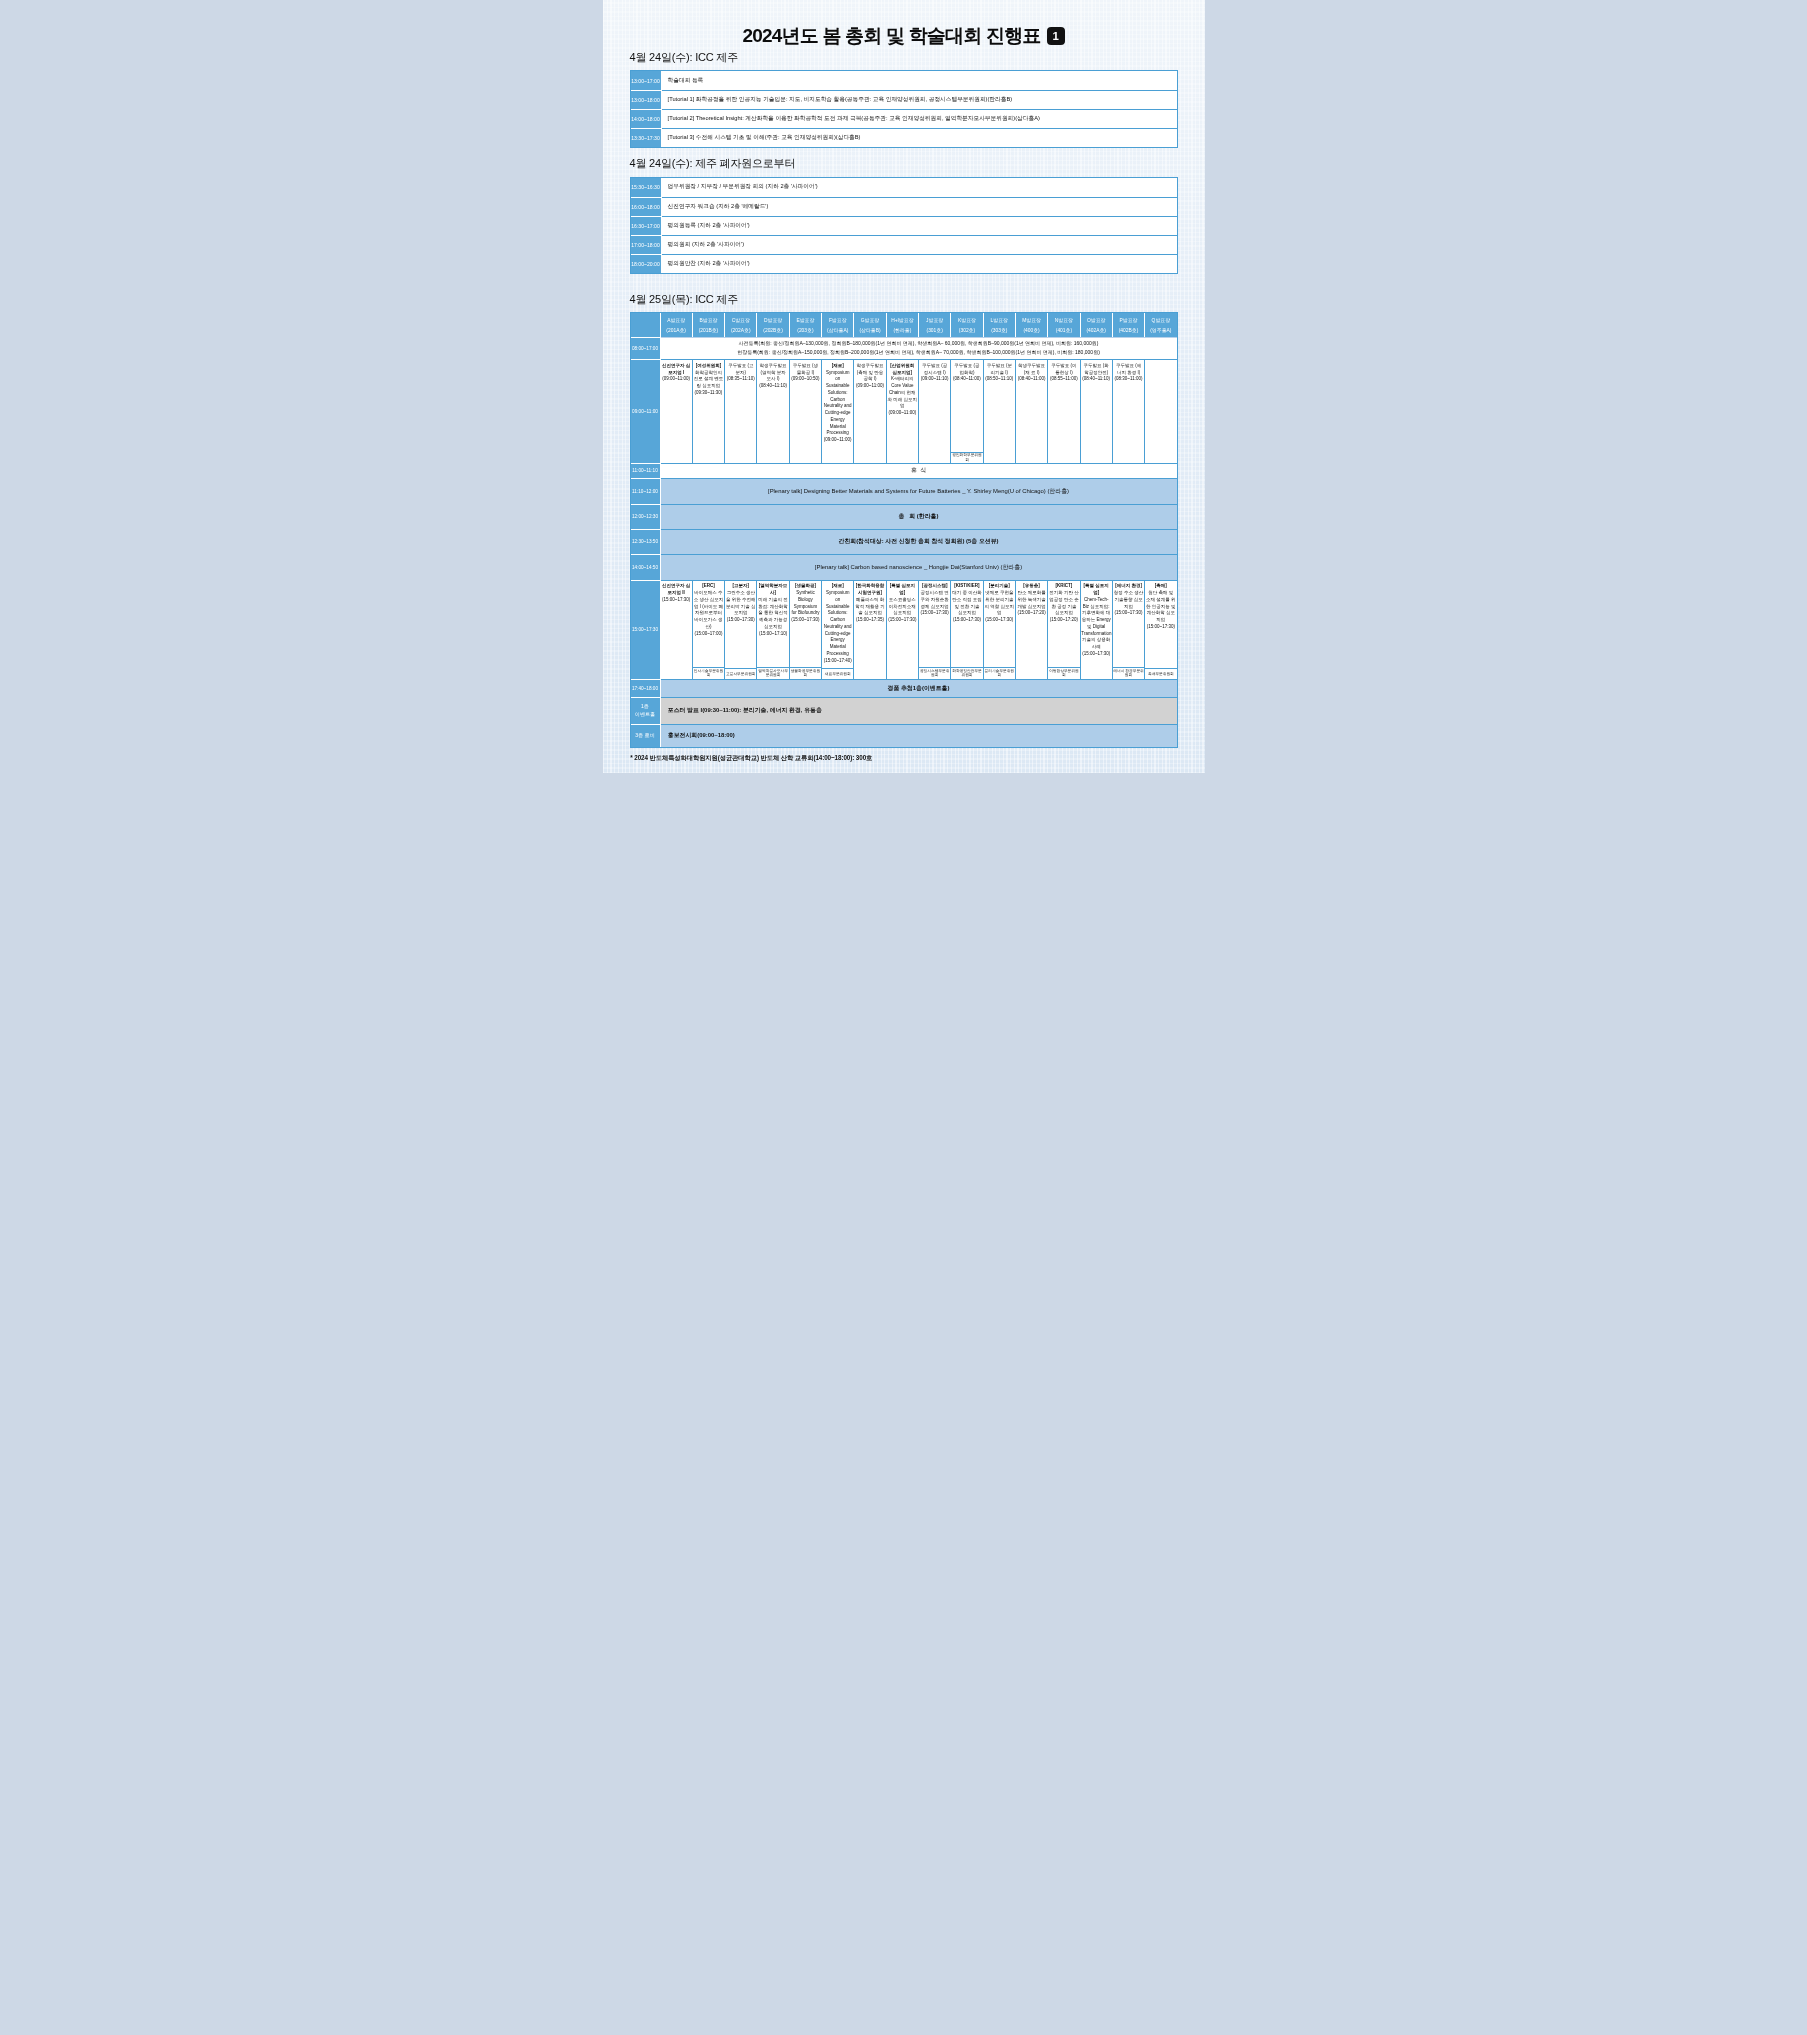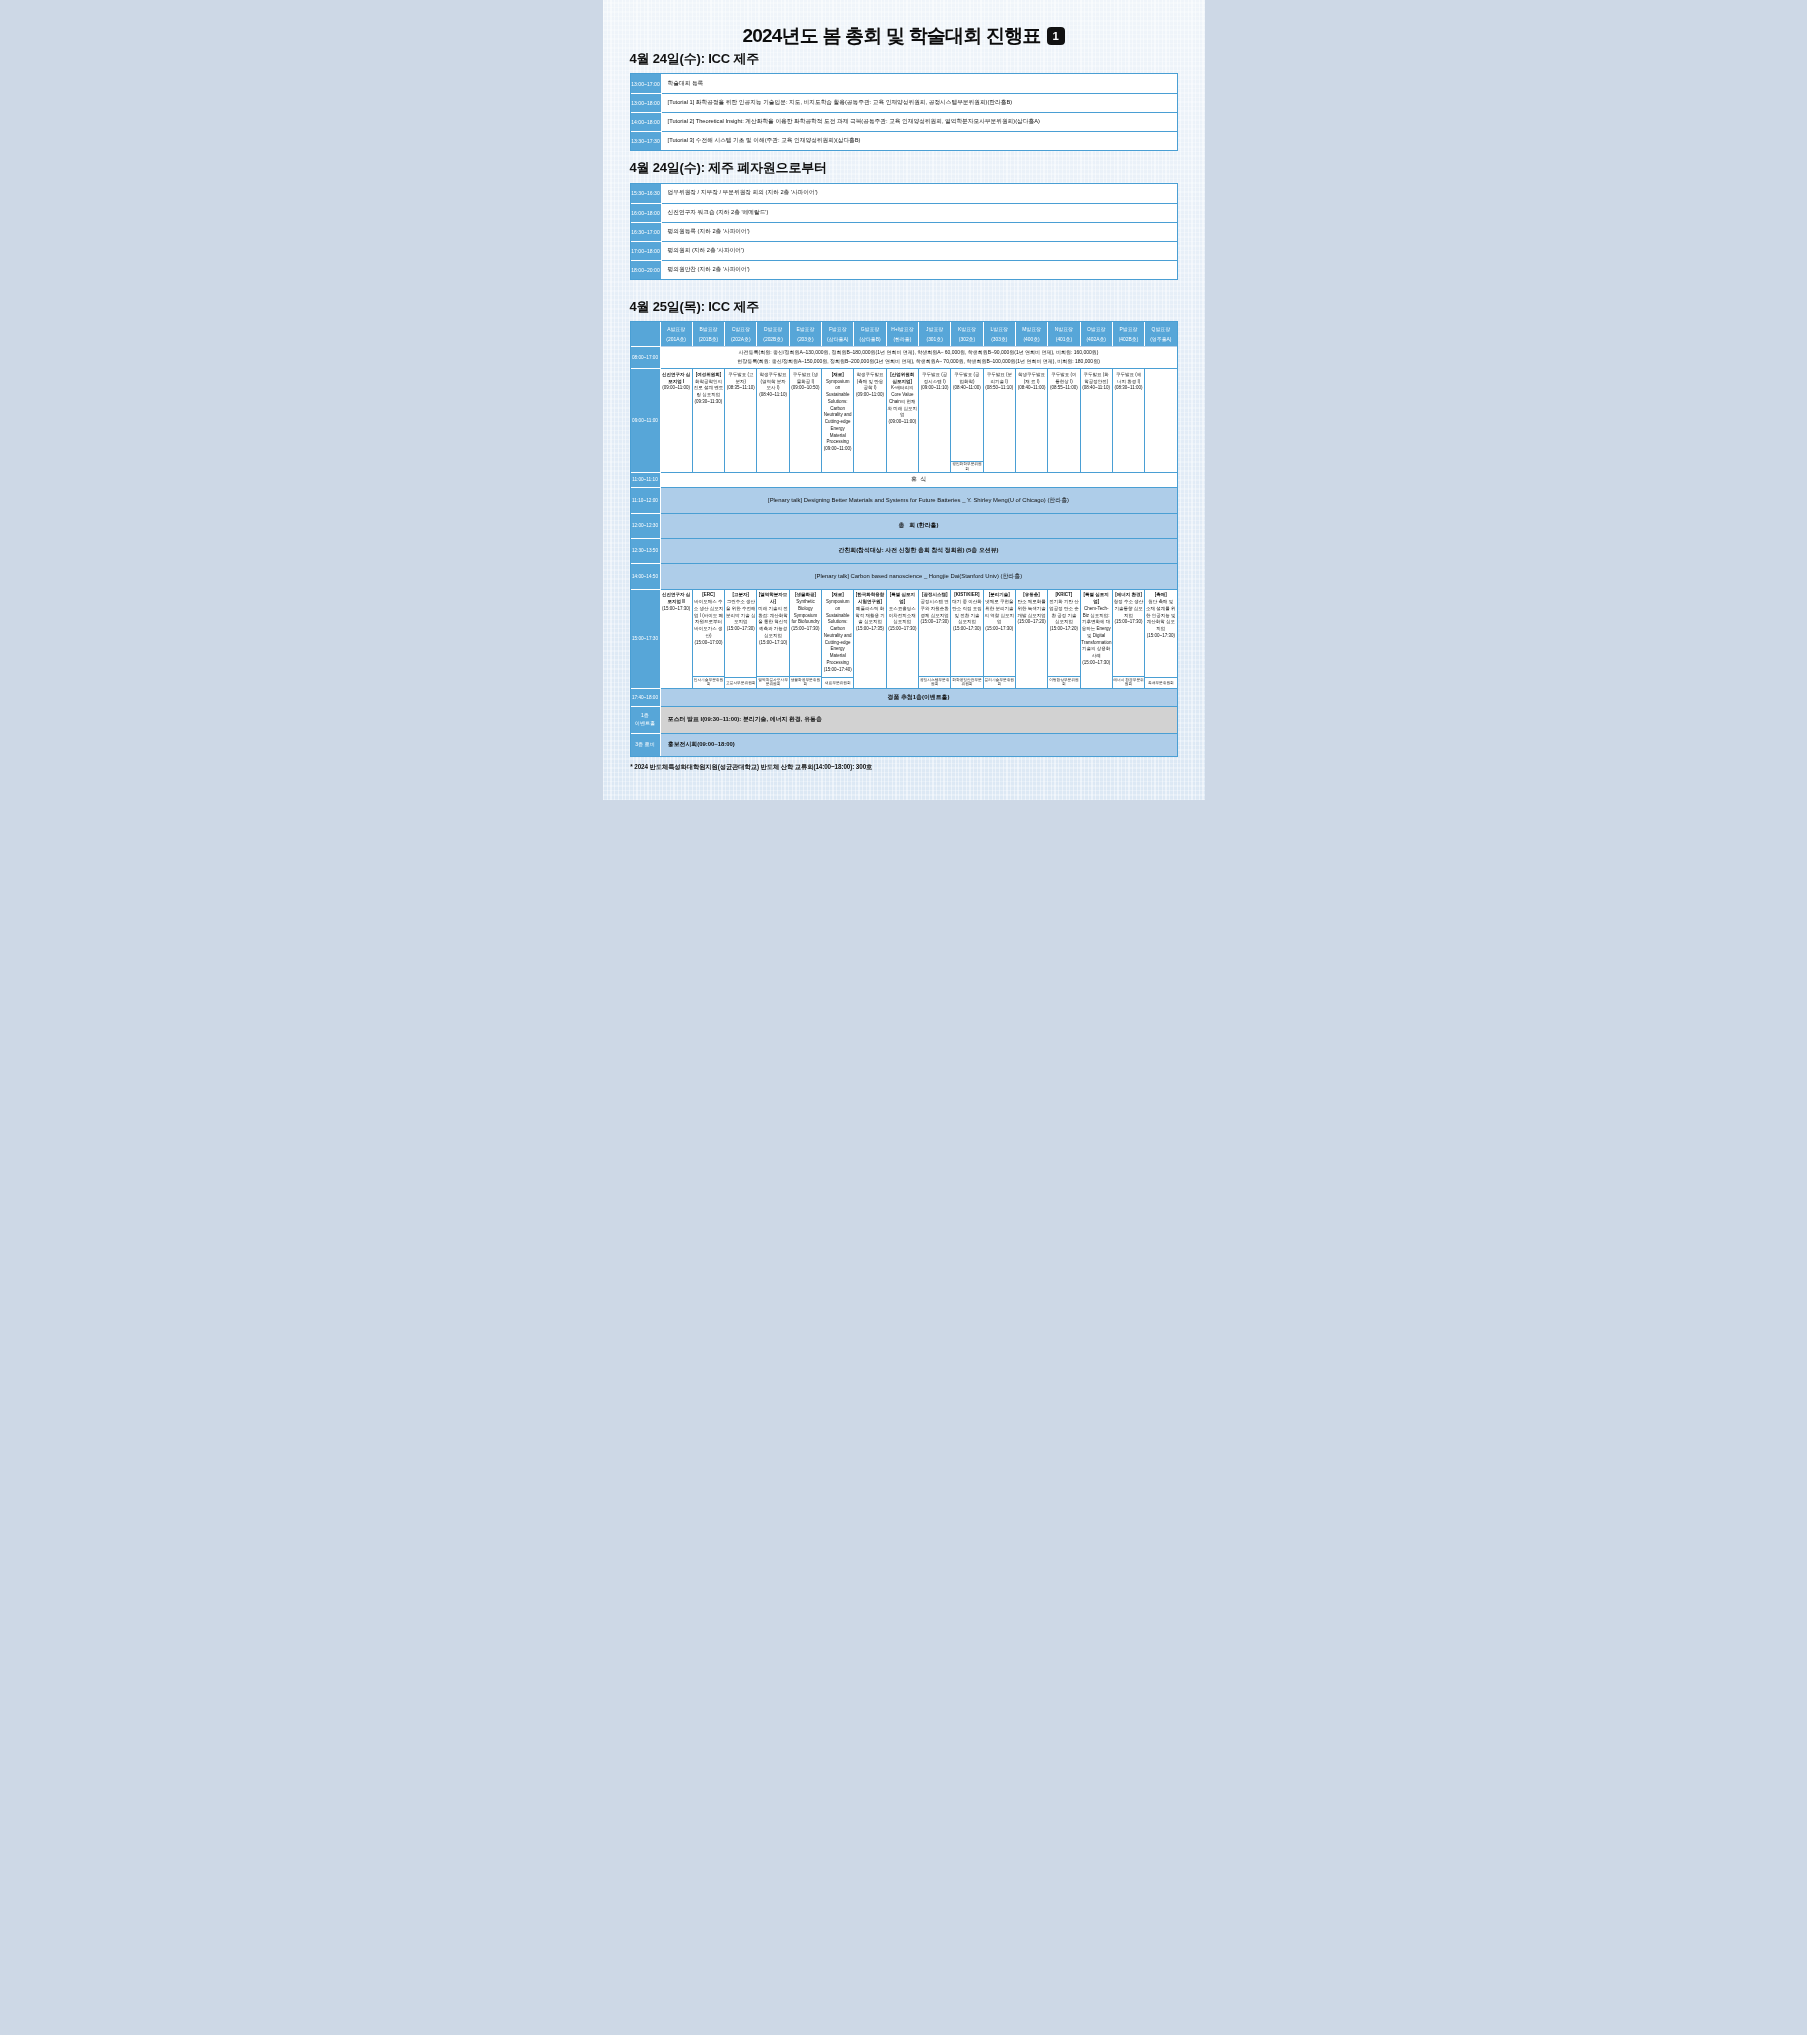--- a/index.html
+++ b/index.html
@@ -8,39 +8,39 @@
     background:#cdd8e6;
     font-family:"Liberation Sans", sans-serif;
     color:#111;
   }
   .page {
     width:602px; min-height:768px; margin:0 auto; position:relative;
     background:
       repeating-linear-gradient(90deg, rgba(255,255,255,.45) 0 1.2px, rgba(255,255,255,0) 1.2px 3.7px),
       repeating-linear-gradient(0deg, rgba(255,255,255,.25) 0 1.2px, rgba(255,255,255,0) 1.2px 4.5px),
       linear-gradient(180deg,#f0f5fa 0%, #e4edf7 45%, #dce8f4 100%);
-    padding-bottom:28px;
+    padding-bottom:10px;
   }
   :root {
     --blue:#57a6d8; --grid:#4a9fd4; --light:#aecde9; --gray:#d2d2d2;
   }
   
   .title-row { text-align:center; padding-top:23px; height:27px; white-space:nowrap; }
   .title-row h1 {
     display:inline; font-size:19px; font-weight:800; letter-spacing:-0.8px;
     margin:0; vertical-align:middle; color:#0d0d0d;
   }
   .badge {
     display:inline-flex; width:17.5px; height:17.5px; background:#121212; color:#fff;
     border-radius:4.1px; align-items:center; justify-content:center;
     font-size:11.4px; font-weight:700; margin-left:6.5px; vertical-align:middle;
   }
   
   .content { width:548px; margin:0 auto; }
-  h2.sec-head { font-size:13px; font-weight:700; margin:0 0 5.3px 0; letter-spacing:-0.2px; }
+  h2.sec-head { font-size:11px; font-weight:400; margin:0 0 5.3px 0; letter-spacing:-0.2px; }
   #h20 { margin-top:23px; }
   #h21 { margin-top:8.1px; }
   #h22 { margin-top:18px; }
   
   .simple-table { border:1.2px solid var(--grid); background:#fff; }
   .s-row { display:flex; height:19px; }
   .s-time {
     width:31px; flex:none; background:var(--blue); color:#fff;
     display:flex; align-items:center; justify-content:center;
     font-size:5.1px; border-right:1.2px solid #fff;

